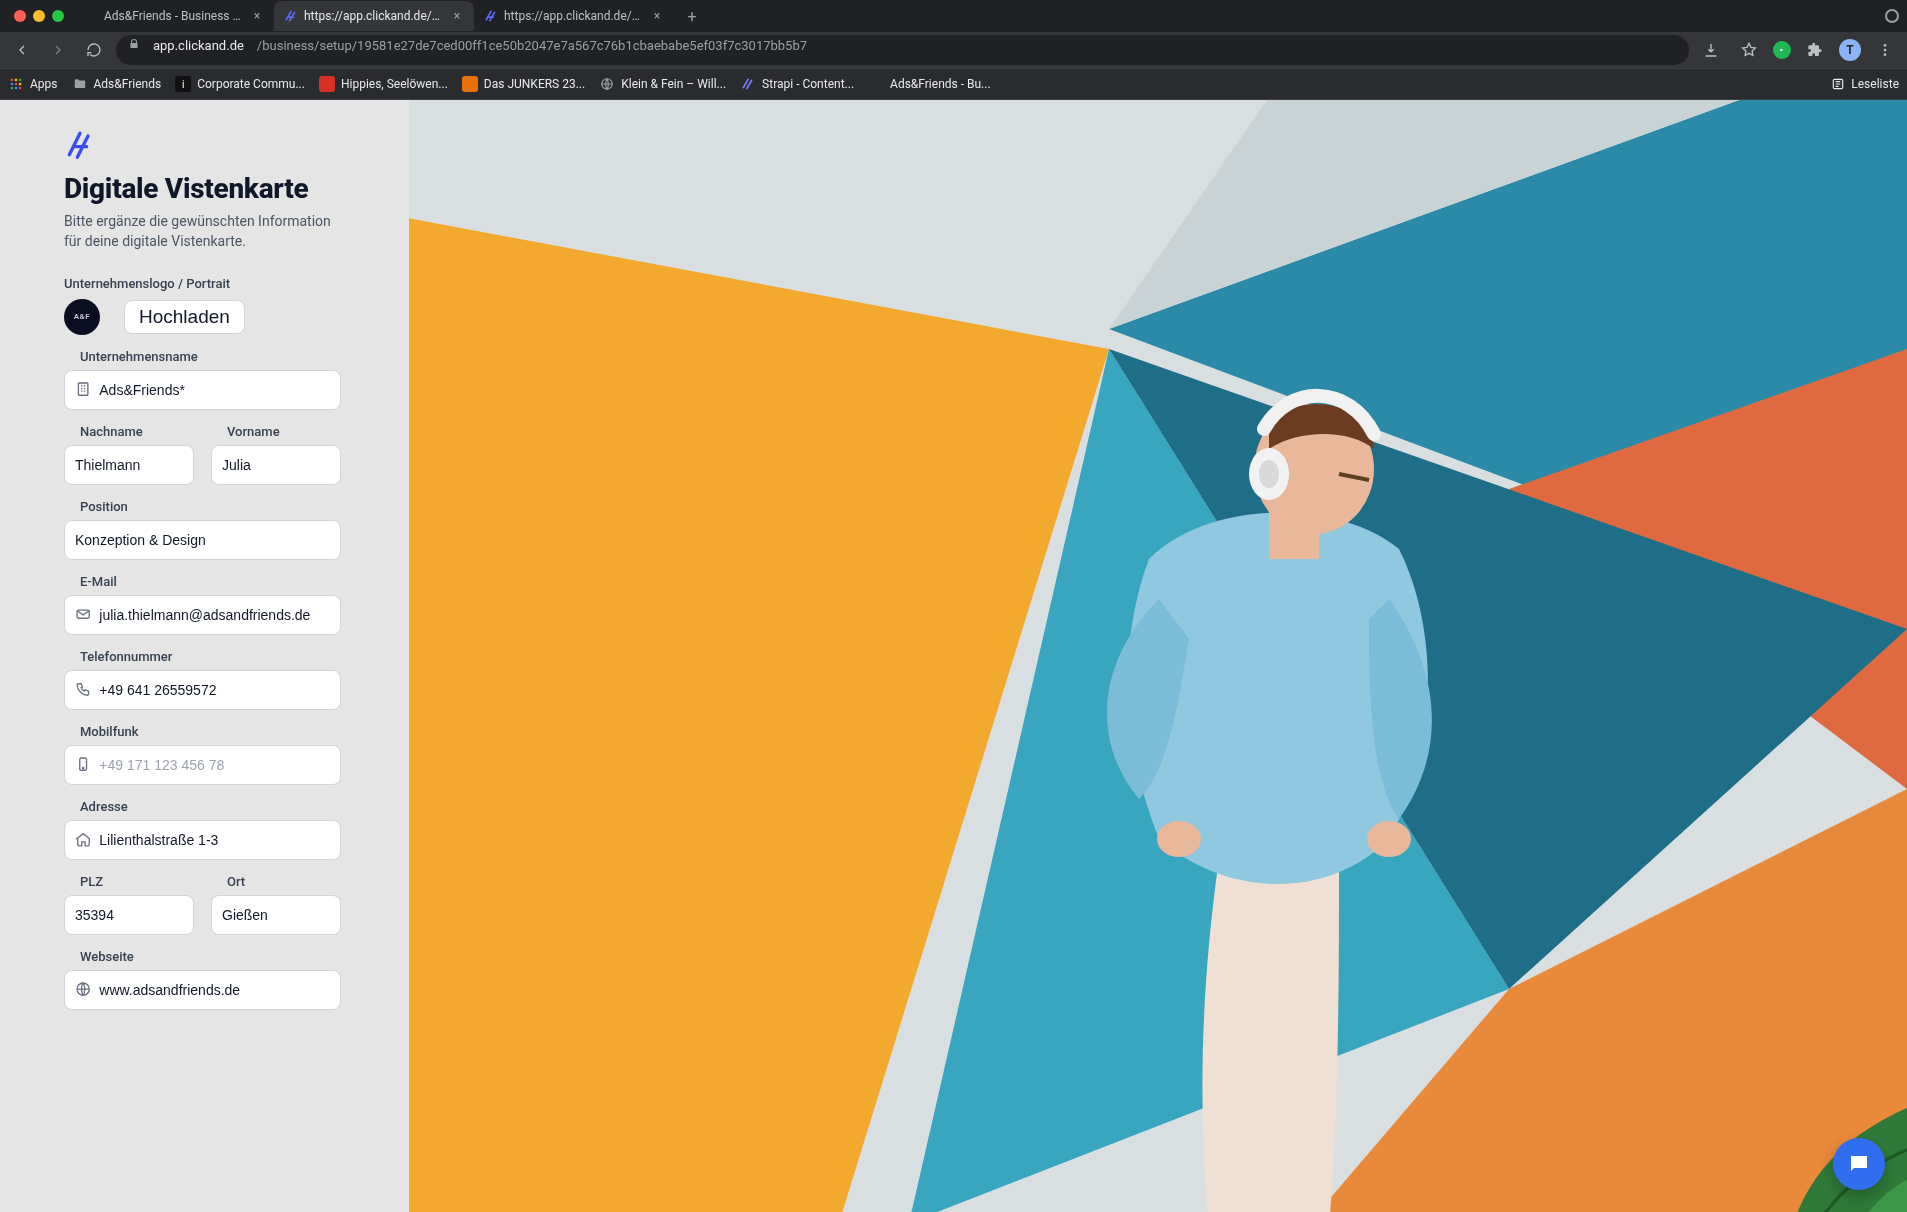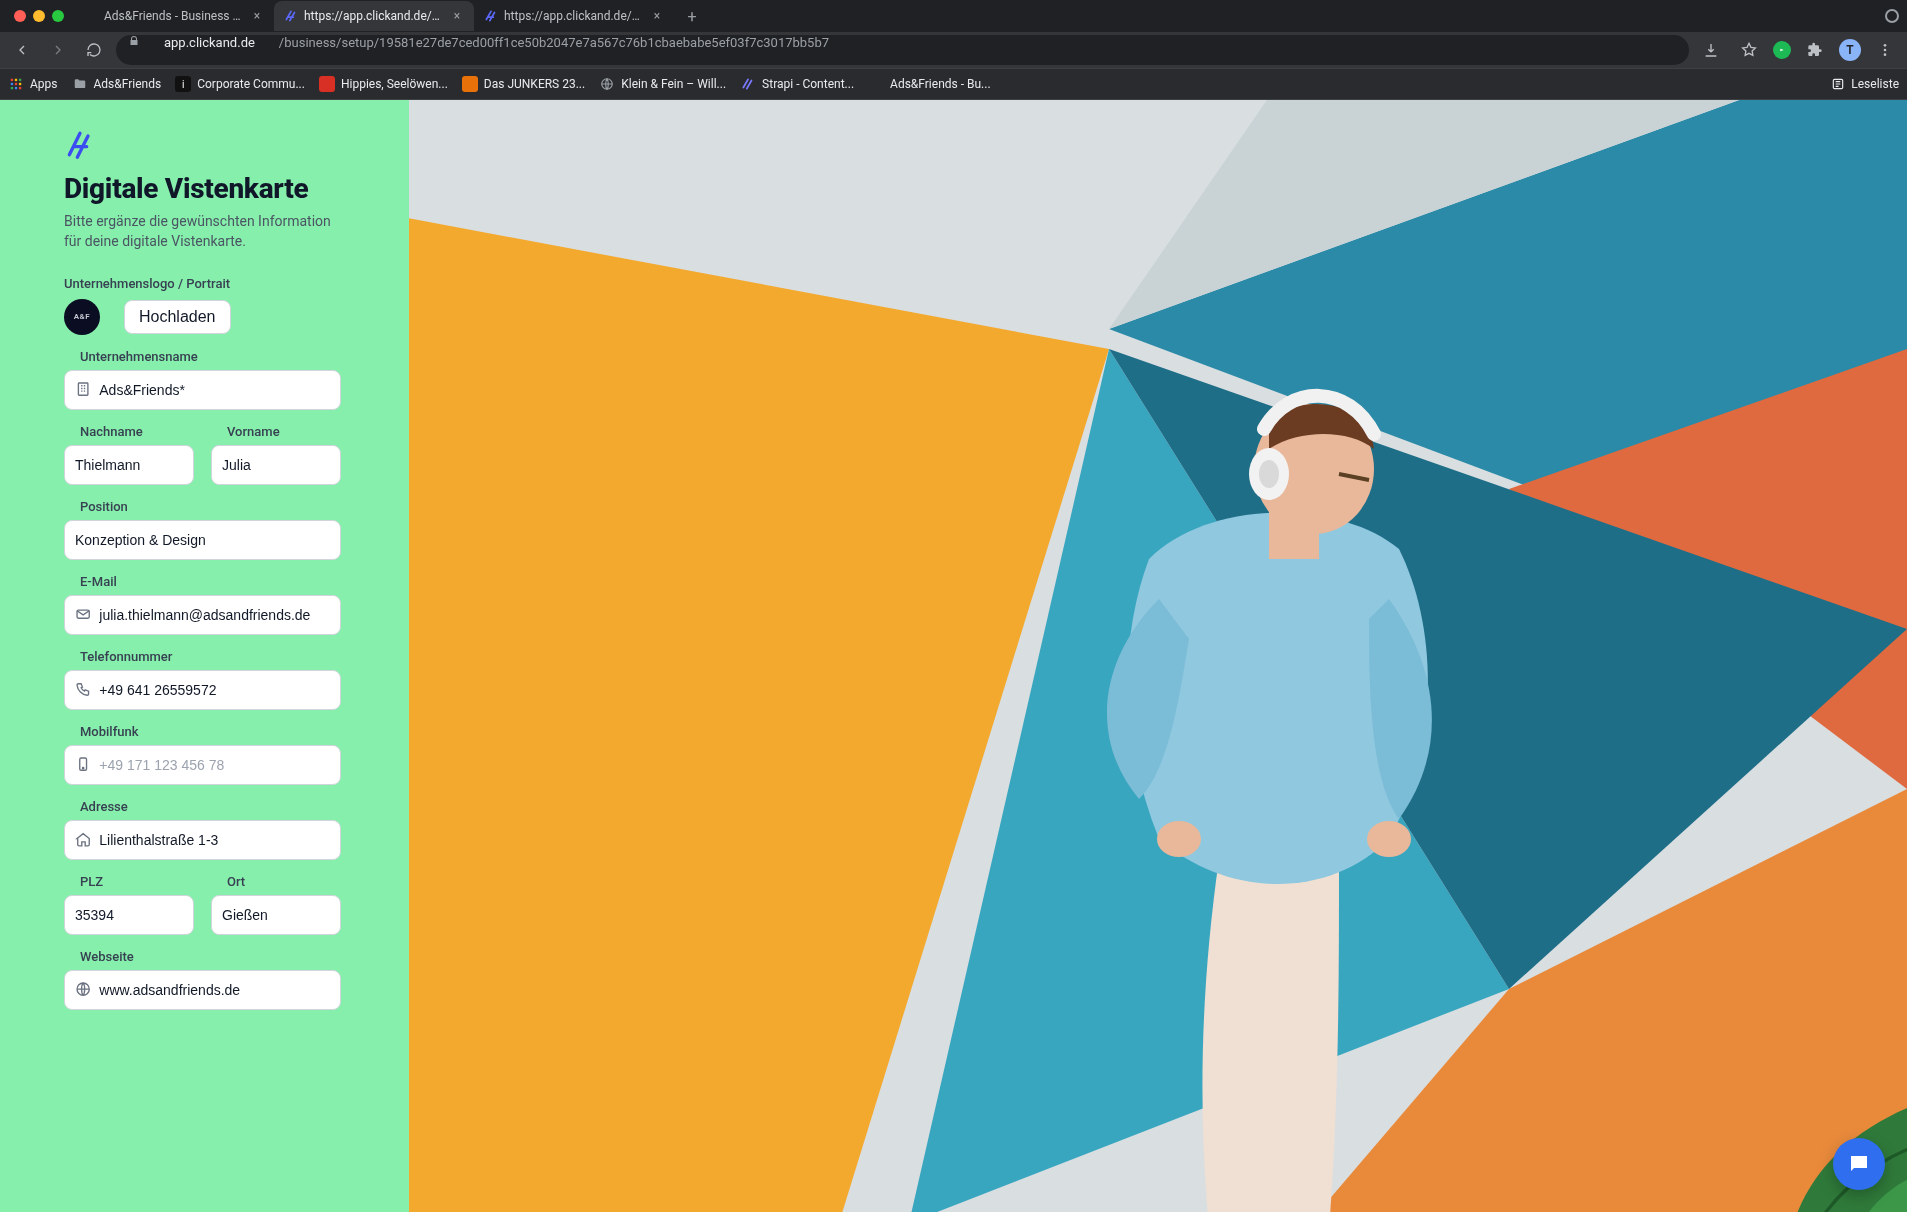--- a/index.html
+++ b/index.html
@@ -18,51 +18,51 @@
   .tab .title { overflow:hidden; white-space:nowrap; text-overflow:ellipsis; flex:1; }
   .tab .close { width:14px; height:14px; display:inline-flex; align-items:center; justify-content:center; color:#9aa0a6; font-size:12px; }
   .newtab { width:28px; height:28px; display:inline-flex; align-items:center; justify-content:center; color:#9aa0a6; font-size:16px; cursor:pointer; margin-left:4px; }
   .tabstrip-spacer { flex:1; }
   .tabstrip-right { display:flex; align-items:center; gap:8px; padding-right:8px; }
   .circle-dot { width:14px; height:14px; border-radius:50%; border:2px solid #9aa0a6; }
 
   .toolbar { display:flex; align-items:center; height:36px; background:#35363a; padding:0 8px; gap:8px; }
   .icon-btn { width:28px; height:28px; display:inline-flex; align-items:center; justify-content:center; color:#bdc1c6; border-radius:50%; cursor:pointer; }
   .icon-btn svg { width:16px; height:16px; }
-  .omnibox { flex:1; display:flex; align-items:flex-start; background:#202124; border-radius:18px; height:30px; padding:0 12px; color:#e8eaed; gap:24px; font-size:13px; }
+  .omnibox { flex:1; display:flex; align-items:flex-end; background:#202124; border-radius:18px; height:30px; padding:12px 12px; color:#e8eaed; gap:13px; font-size:13px; }
   .omnibox .lock { color:#9aa0a6; }
   .omnibox .host { color:#e8eaed; }
   .omnibox .path { color:#9aa0a6; overflow:hidden; text-overflow:ellipsis; white-space:nowrap; }
   .toolbar-right { display:flex; align-items:center; gap:10px; }
   .ext-badge { width:18px; height:18px; border-radius:50%; background:#1db954; display:inline-flex; align-items:center; justify-content:center; color:#fff; font-size:10px; }
   .avatar { width:22px; height:22px; border-radius:50%; background:#8ab4f8; color:#202124; display:inline-flex; align-items:center; justify-content:center; font-size:12px; font-weight:600; }
 
   .bookmarks { display:flex; align-items:center; height:32px; background:#2a2b2e; border-top:1px solid #3c4043; border-bottom:1px solid #3c4043; padding:0 8px; gap:14px; font-size:12px; color:#e8eaed; }
   .bookmarks .bm { display:flex; align-items:center; gap:6px; cursor:pointer; color:#e8eaed; }
   .bookmarks .bm .bmicon { width:16px; height:16px; display:inline-flex; align-items:center; justify-content:center; border-radius:3px; font-size:10px; }
   .bookmarks .spacer { flex:1; }
   .bookmarks .readlist { display:flex; align-items:center; gap:6px; color:#e8eaed; }
 
   
   .page { flex:1; display:flex; background:#fff; color:#111; overflow:hidden; }
-  .left { width:409px; background:#86efac; padding:28px 32px 40px 64px; overflow:auto; }
+  .left { width:409px; background:#e5e5e5; padding:28px 32px 40px 64px; overflow:auto; }
   .right { flex:1; position:relative; overflow:hidden; }
 
   .logo { width:32px; height:32px; margin-bottom:12px; }
   .logo svg { width:100%; height:100%; }
 
   h1.page-title { font-size:28px; font-weight:800; color:#0f1729; margin: 8px 0 6px; letter-spacing:-0.3px; }
   .subtitle { font-size:14px; color:#4b5563; line-height:1.45; margin-bottom:24px; max-width: 280px; }
 
   .section-label { font-size:13px; color:#374151; margin: 16px 0 8px; font-weight:500; }
   .label { font-size:13px; color:#374151; margin: 14px 16px 6px; font-weight:500; display:block; }
 
   .avatar-row { display:flex; align-items:center; gap:24px; }
   .avatar-circle { width:36px; height:36px; border-radius:50%; background:#0b0d23; color:#c7c7d1; display:inline-flex; align-items:center; justify-content:center; font-size:8px; letter-spacing:0.5px; font-weight:600; }
-  .btn-outline { border:1px solid #d1d5db; background:#fff; color:#111827; border-radius:8px; height:34px; padding:0 14px; font-size:16px; cursor:pointer; }
+  .btn-outline { border:1px solid #d1d5db; background:#fff; color:#111827; border-radius:8px; height:34px; padding:0 14px; font-size:19px; cursor:pointer; }
 
   .field { width:277px; }
   .field.half { width:130px; }
   .row { display:flex; gap:17px; }
 
   .input-wrap { display:flex; align-items:center; border:1px solid #d1d5db; border-radius:8px; height:40px; padding:16px 10px; background:#fff; }
   .input-wrap .leading { width:18px; height:18px; color:#6b7280; display:inline-flex; align-items:center; justify-content:center; margin-right:8px; }
   .input-wrap input { border:none; outline:none; font-size:14px; color:#111827; width:100%; background:transparent; }
   .input-wrap input::placeholder { color:#9ca3af; }
 

